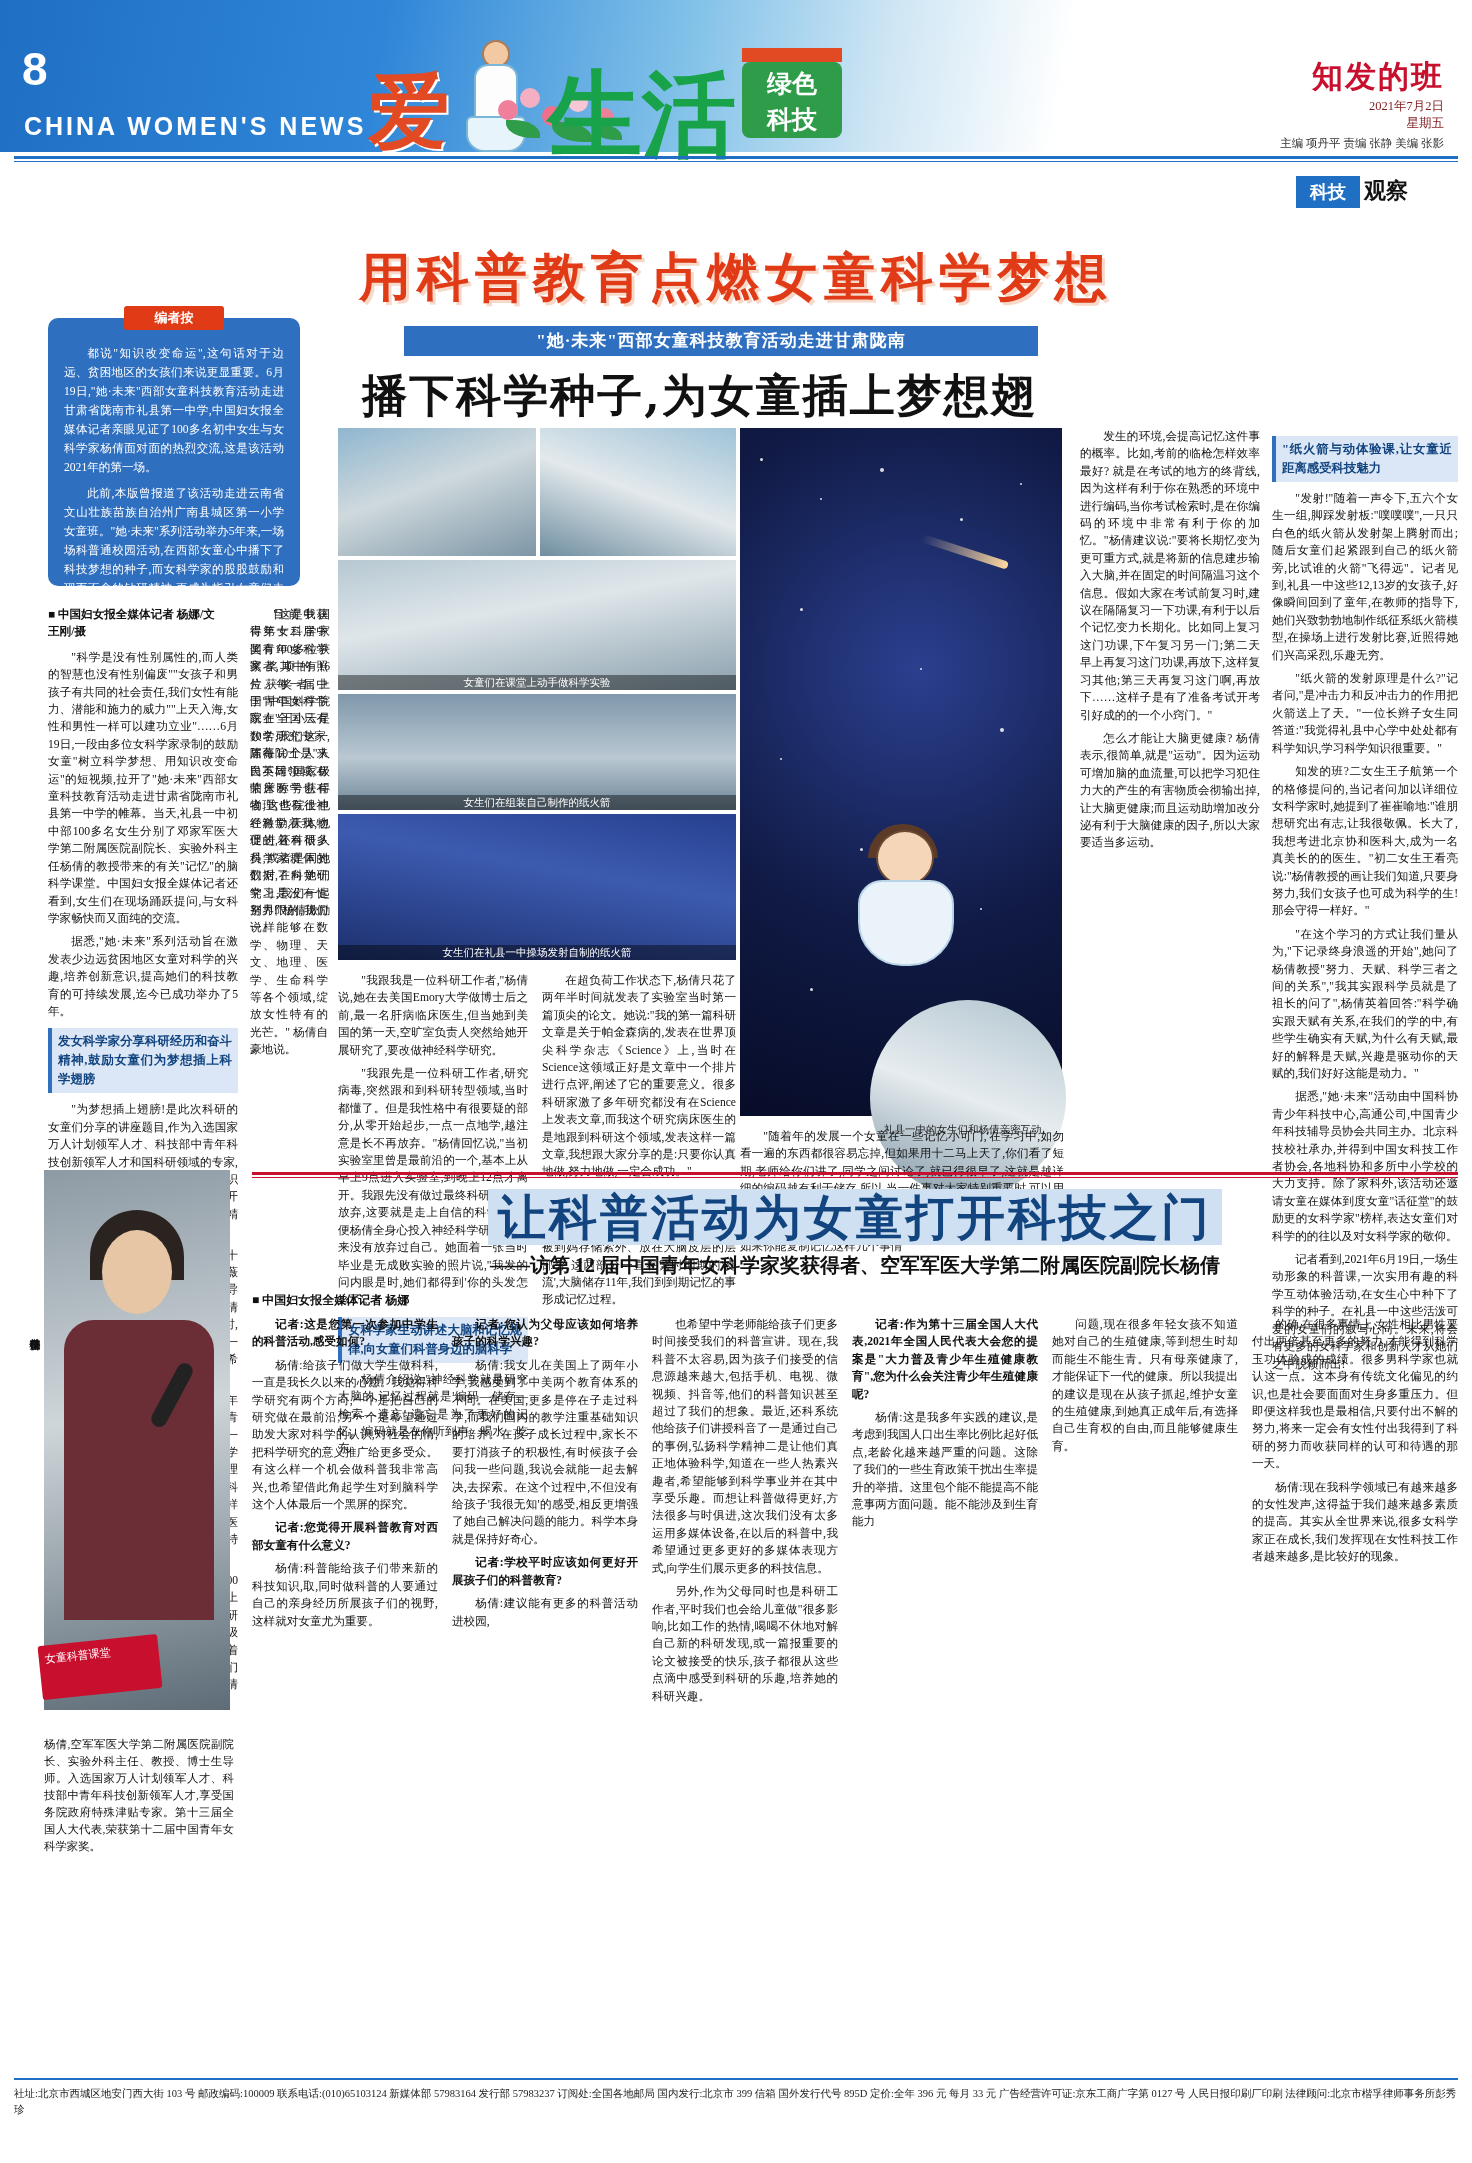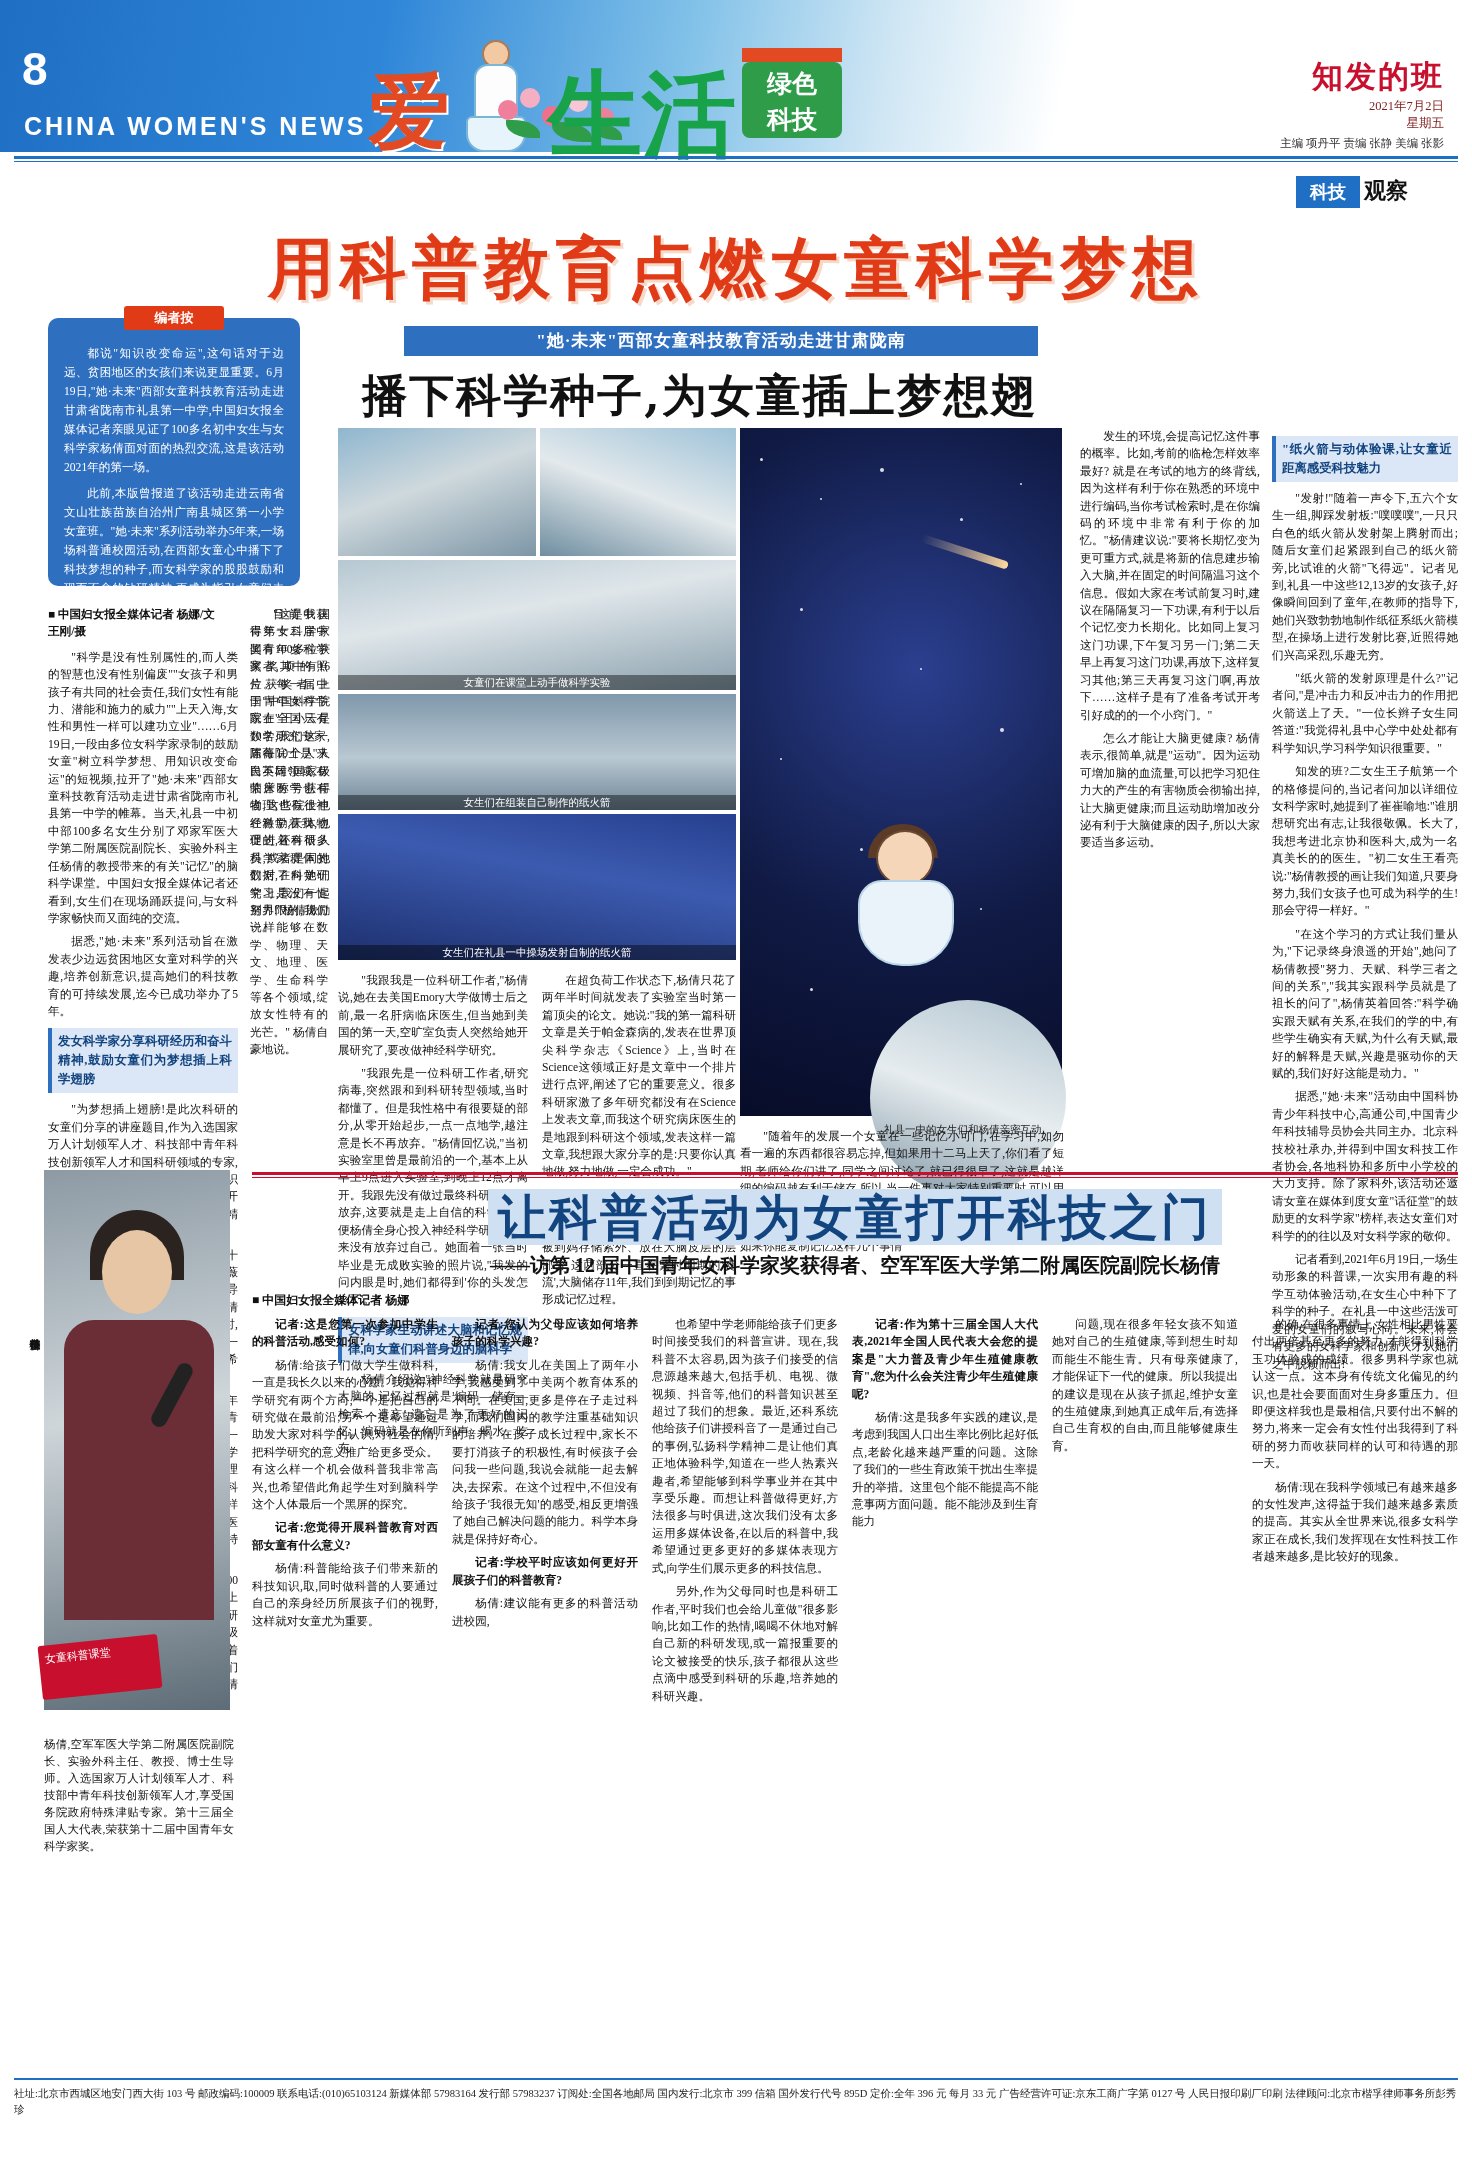--- a/index.html
+++ b/index.html
@@ -30,22 +30,22 @@
 
   .rule-top{position:absolute;left:14px;top:156px;width:1444px;height:3px;background:#1f6fc4;}
   .rule-top2{position:absolute;left:14px;top:161px;width:1444px;height:1px;background:#1f6fc4;}
 
   
   .sect-tag{position:absolute;right:36px;top:176px;width:140px;height:36px;}
   .sect-tag .kj{position:absolute;left:0;top:0;width:64px;height:32px;background:#1f6fc4;color:#fff;font-size:18px;font-weight:bold;text-align:center;line-height:32px;}
   .sect-tag .gc{position:absolute;left:68px;top:0;font-size:22px;font-weight:bold;color:#111;font-family:"DejaVu Serif",serif;}
 
   
-  .headline{position:absolute;left:0;top:224px;width:1472px;text-align:center;
-      font-size:66px;font-weight:bold;color:#e03a17;font-family:"DejaVu Serif",serif;letter-spacing:6px;
+  .headline{position:absolute;left:0;top:243px;width:1472px;text-align:center;
+      font-size:52px;font-weight:bold;color:#e03a17;font-family:"DejaVu Serif",serif;letter-spacing:6px;
       text-shadow:3px 3px 0 #f6d9c8;}
 
   
   .notebox{position:absolute;left:48px;top:318px;width:252px;height:268px;background:#2f6fc0;border-radius:10px;color:#fff;
       padding:26px 16px 10px 16px;box-sizing:border-box;font-size:11.6px;line-height:19px;text-align:justify;}
   .notebox .tag{position:absolute;left:76px;top:-12px;width:100px;height:24px;background:#e03a17;color:#fff;font-size:13px;
       font-weight:bold;text-align:center;line-height:24px;border-radius:3px;}
   .notebox p{margin:0 0 7px 0;text-indent:2em;}
 
   

